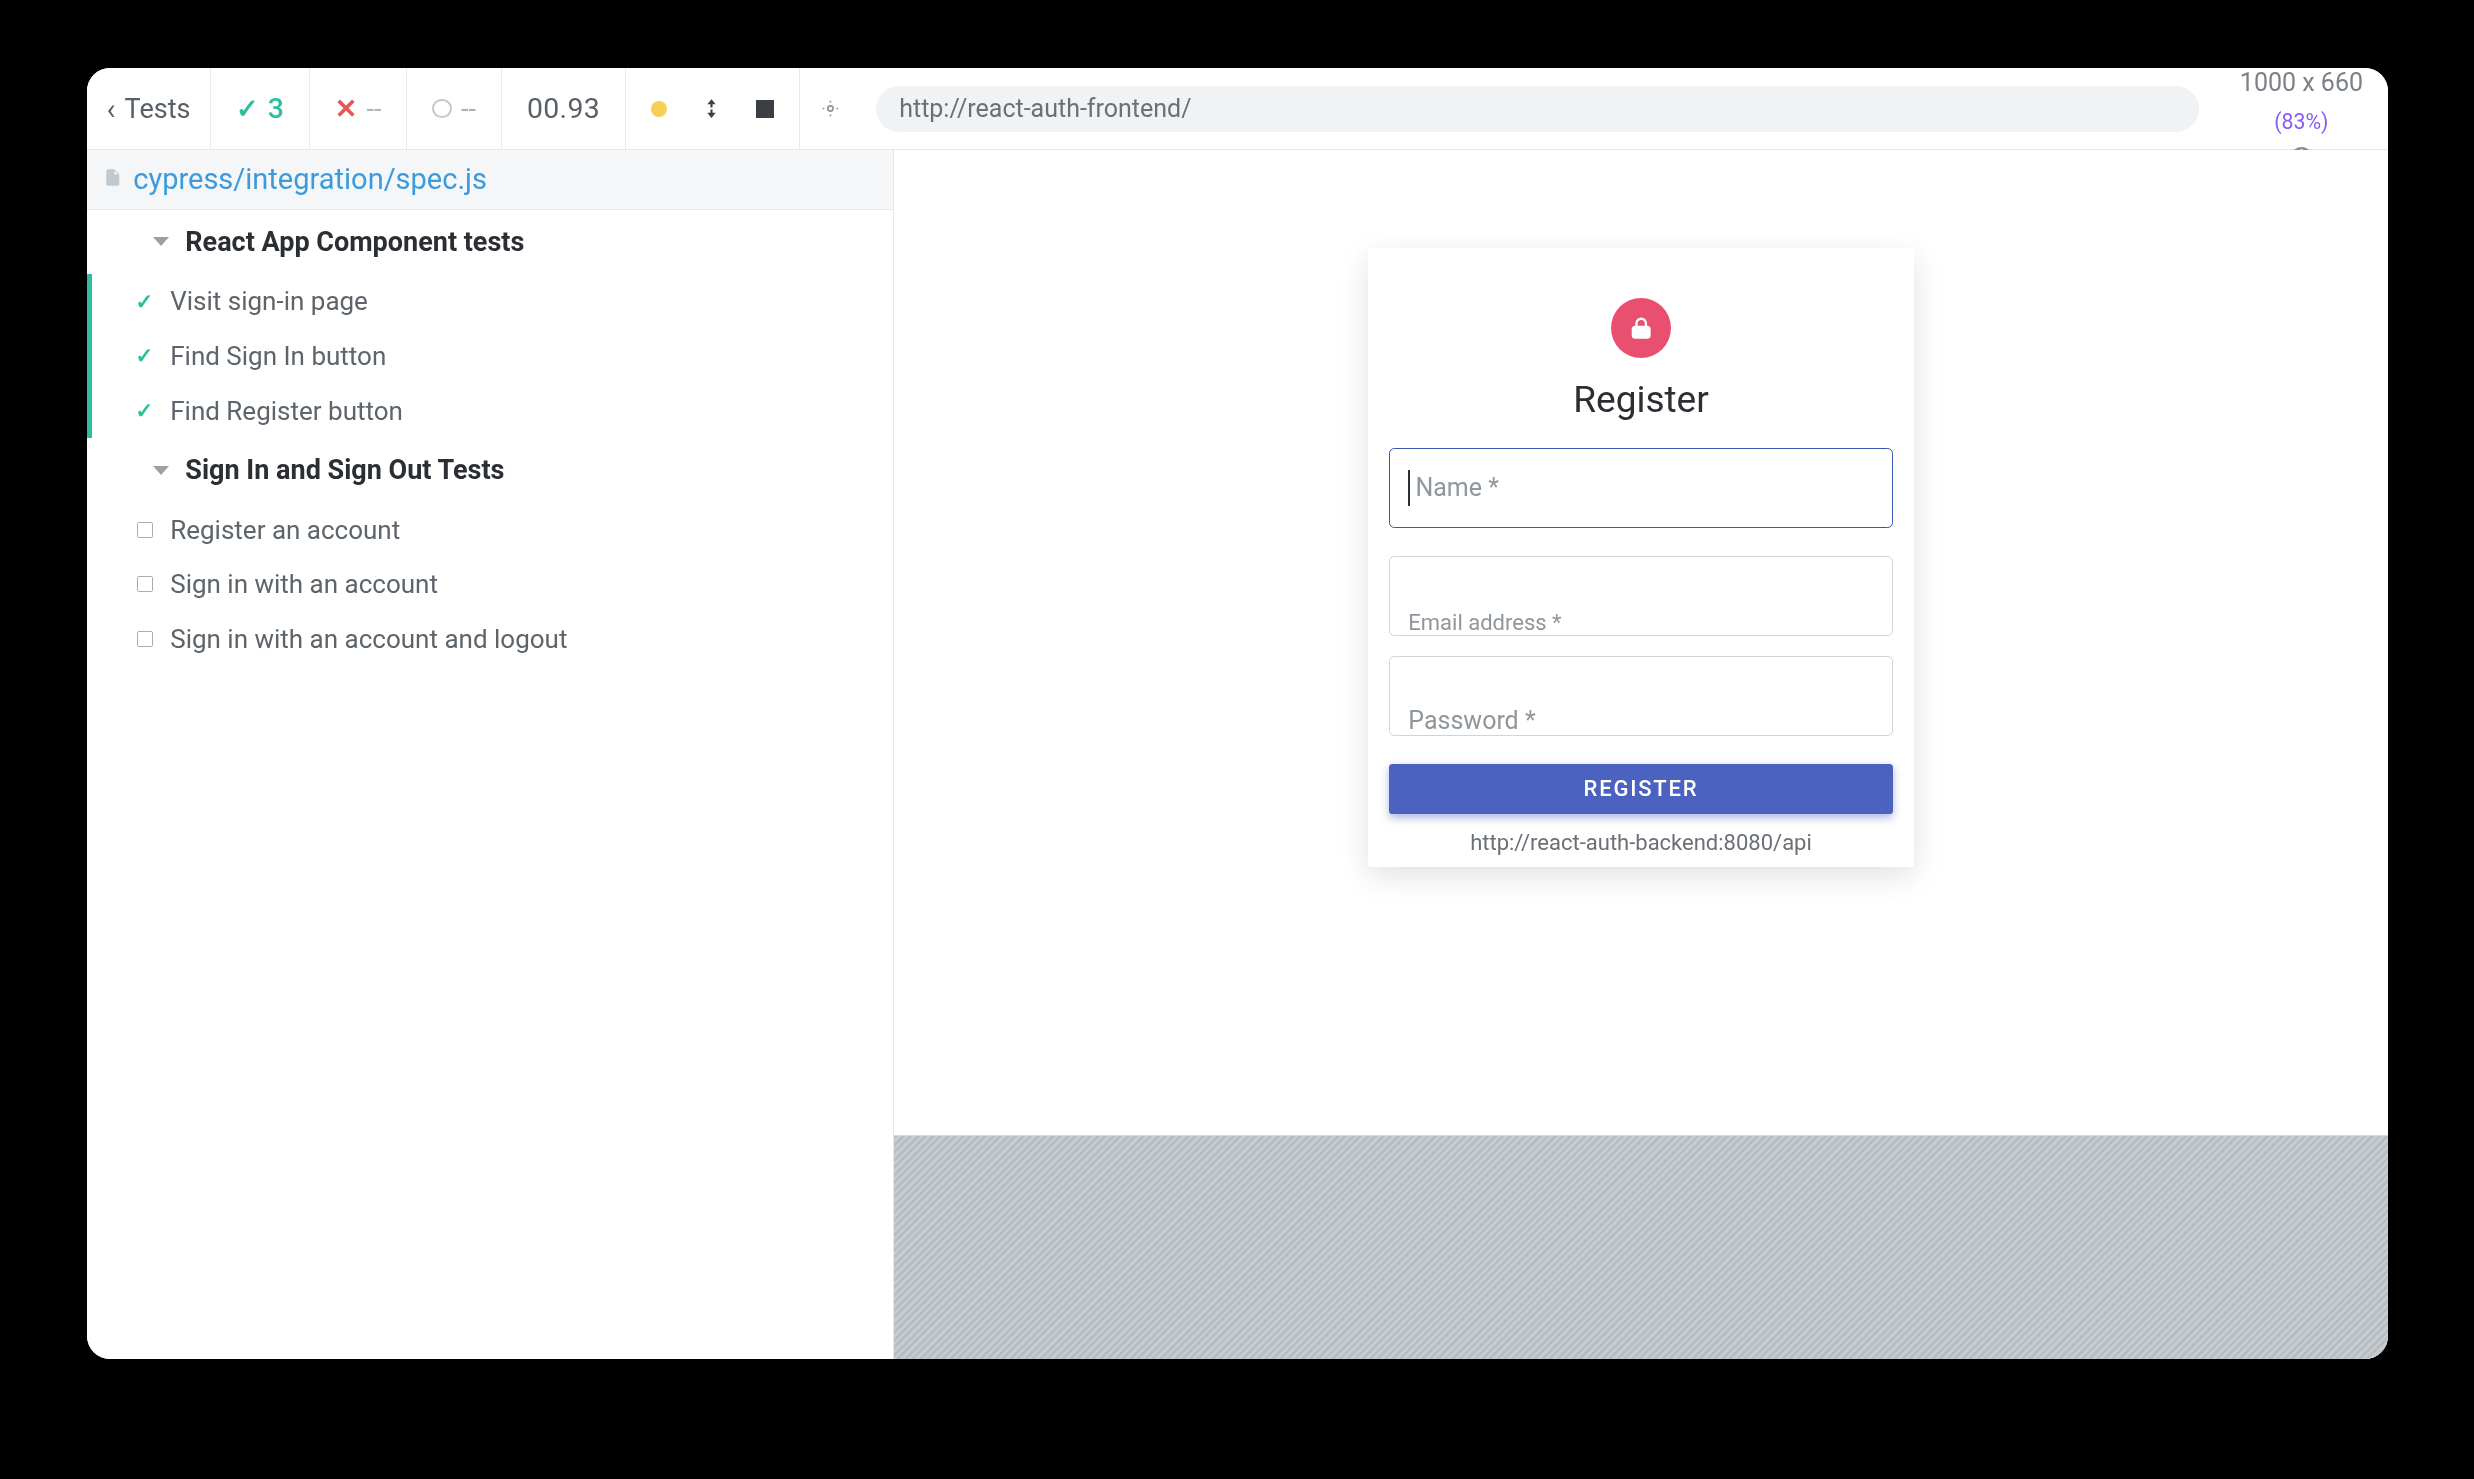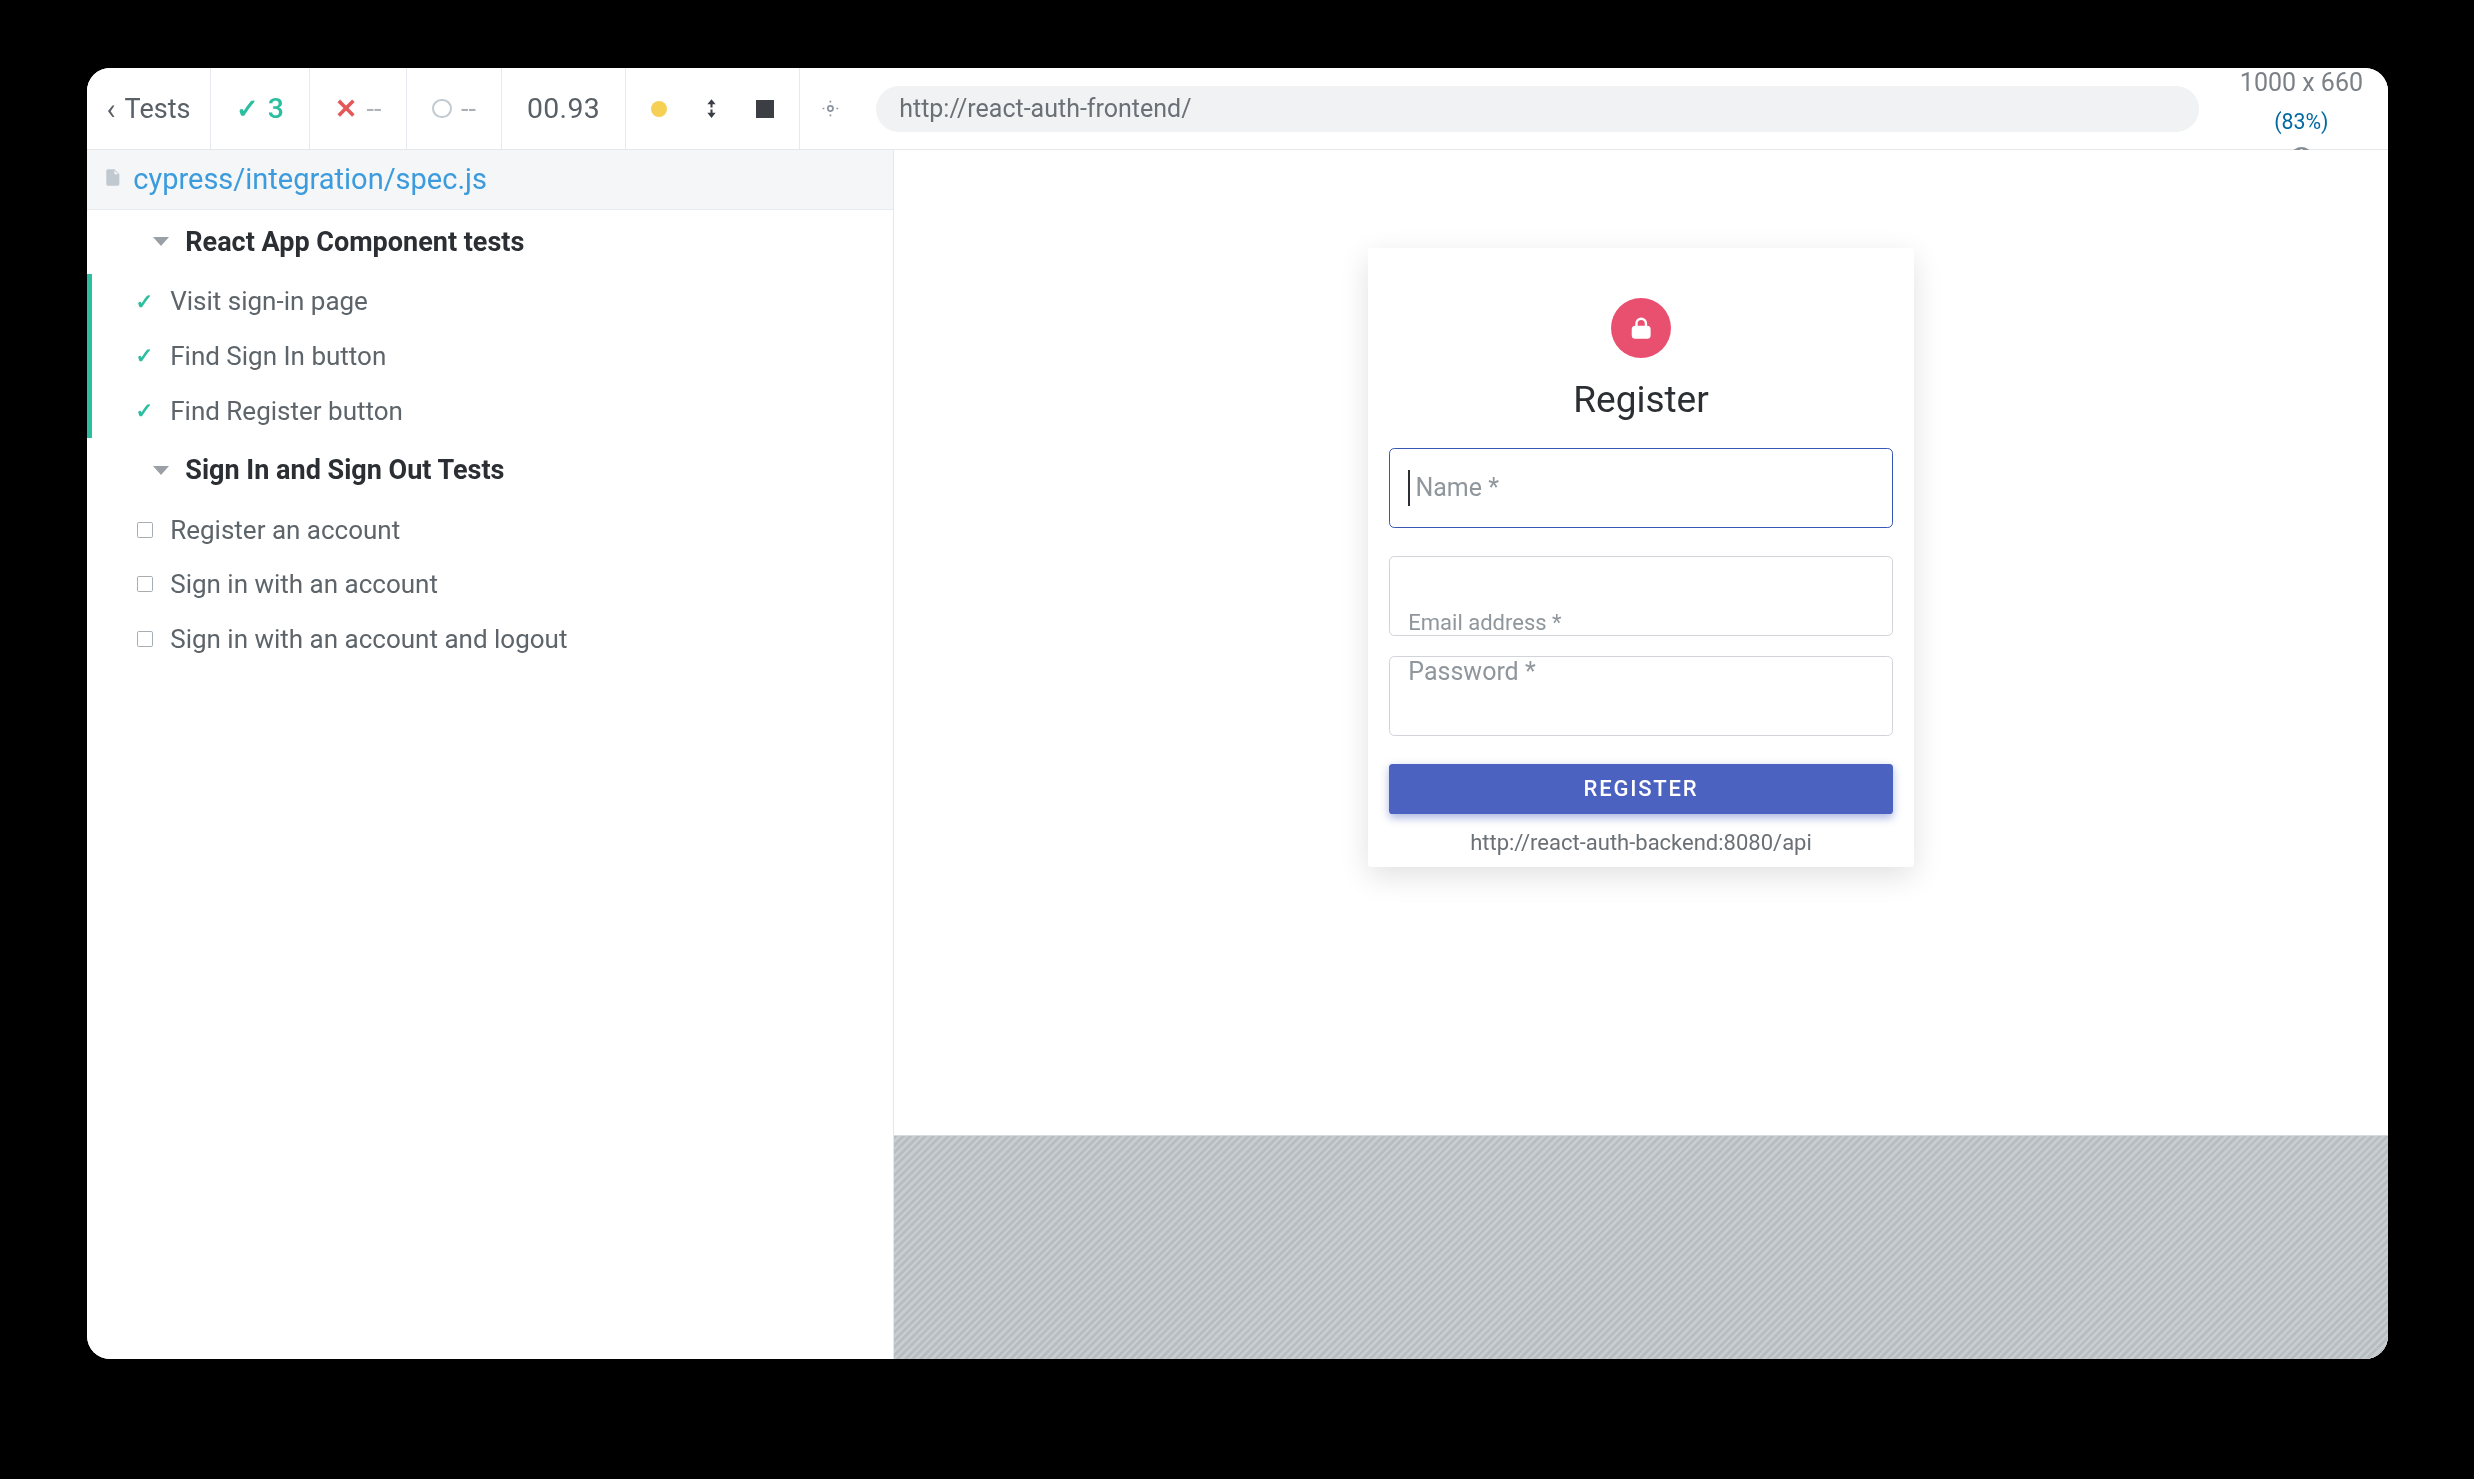--- a/index.html
+++ b/index.html
@@ -89,21 +89,21 @@
     display:flex; align-items:center;
     padding: 0 23px;
     color:#6b7077;
     font-size: 25px;
   }
 
   .viewport-info {
     display:flex; align-items:center; gap:12.4px; padding:0 25px;
     color:#7b8187; font-size:25px;flex-direction:column;
   }
-  .viewport-info .scale { color:#0369a1; font-size:21.3px; }
+  .viewport-info .scale { color:#8b5cf6; font-size:21.3px; }
   .viewport-info .info-icon {
     width:19.6px; height:19.6px; border-radius:50%;
     background:#868d94; color:#fff; font-size:13.3px; font-weight:700;
     display:inline-flex; align-items:center; justify-content:center;
   }
 
   
   .main {
     flex:1 1 auto;
     display:flex;
@@ -351,21 +351,21 @@
 
           <div class="field focused">
             <span class="cursor"></span>
             <span>Name *</span>
           </div>
 
           <div class="field email">
             <span>Email address *</span>
           </div>
 
-          <div class="field password" style="align-items:flex-start; padding-top:0; font-size:25px;">
+          <div class="field password" style="align-items:flex-end; padding-top:0; font-size:25px;">
             <span>Password *</span>
           </div>
 
           <div class="register-btn">
             <span>REGISTER</span>
           </div>
 
           <div class="api-text">http://react-auth-backend:8080/api</div>
         </div>
       </div>

